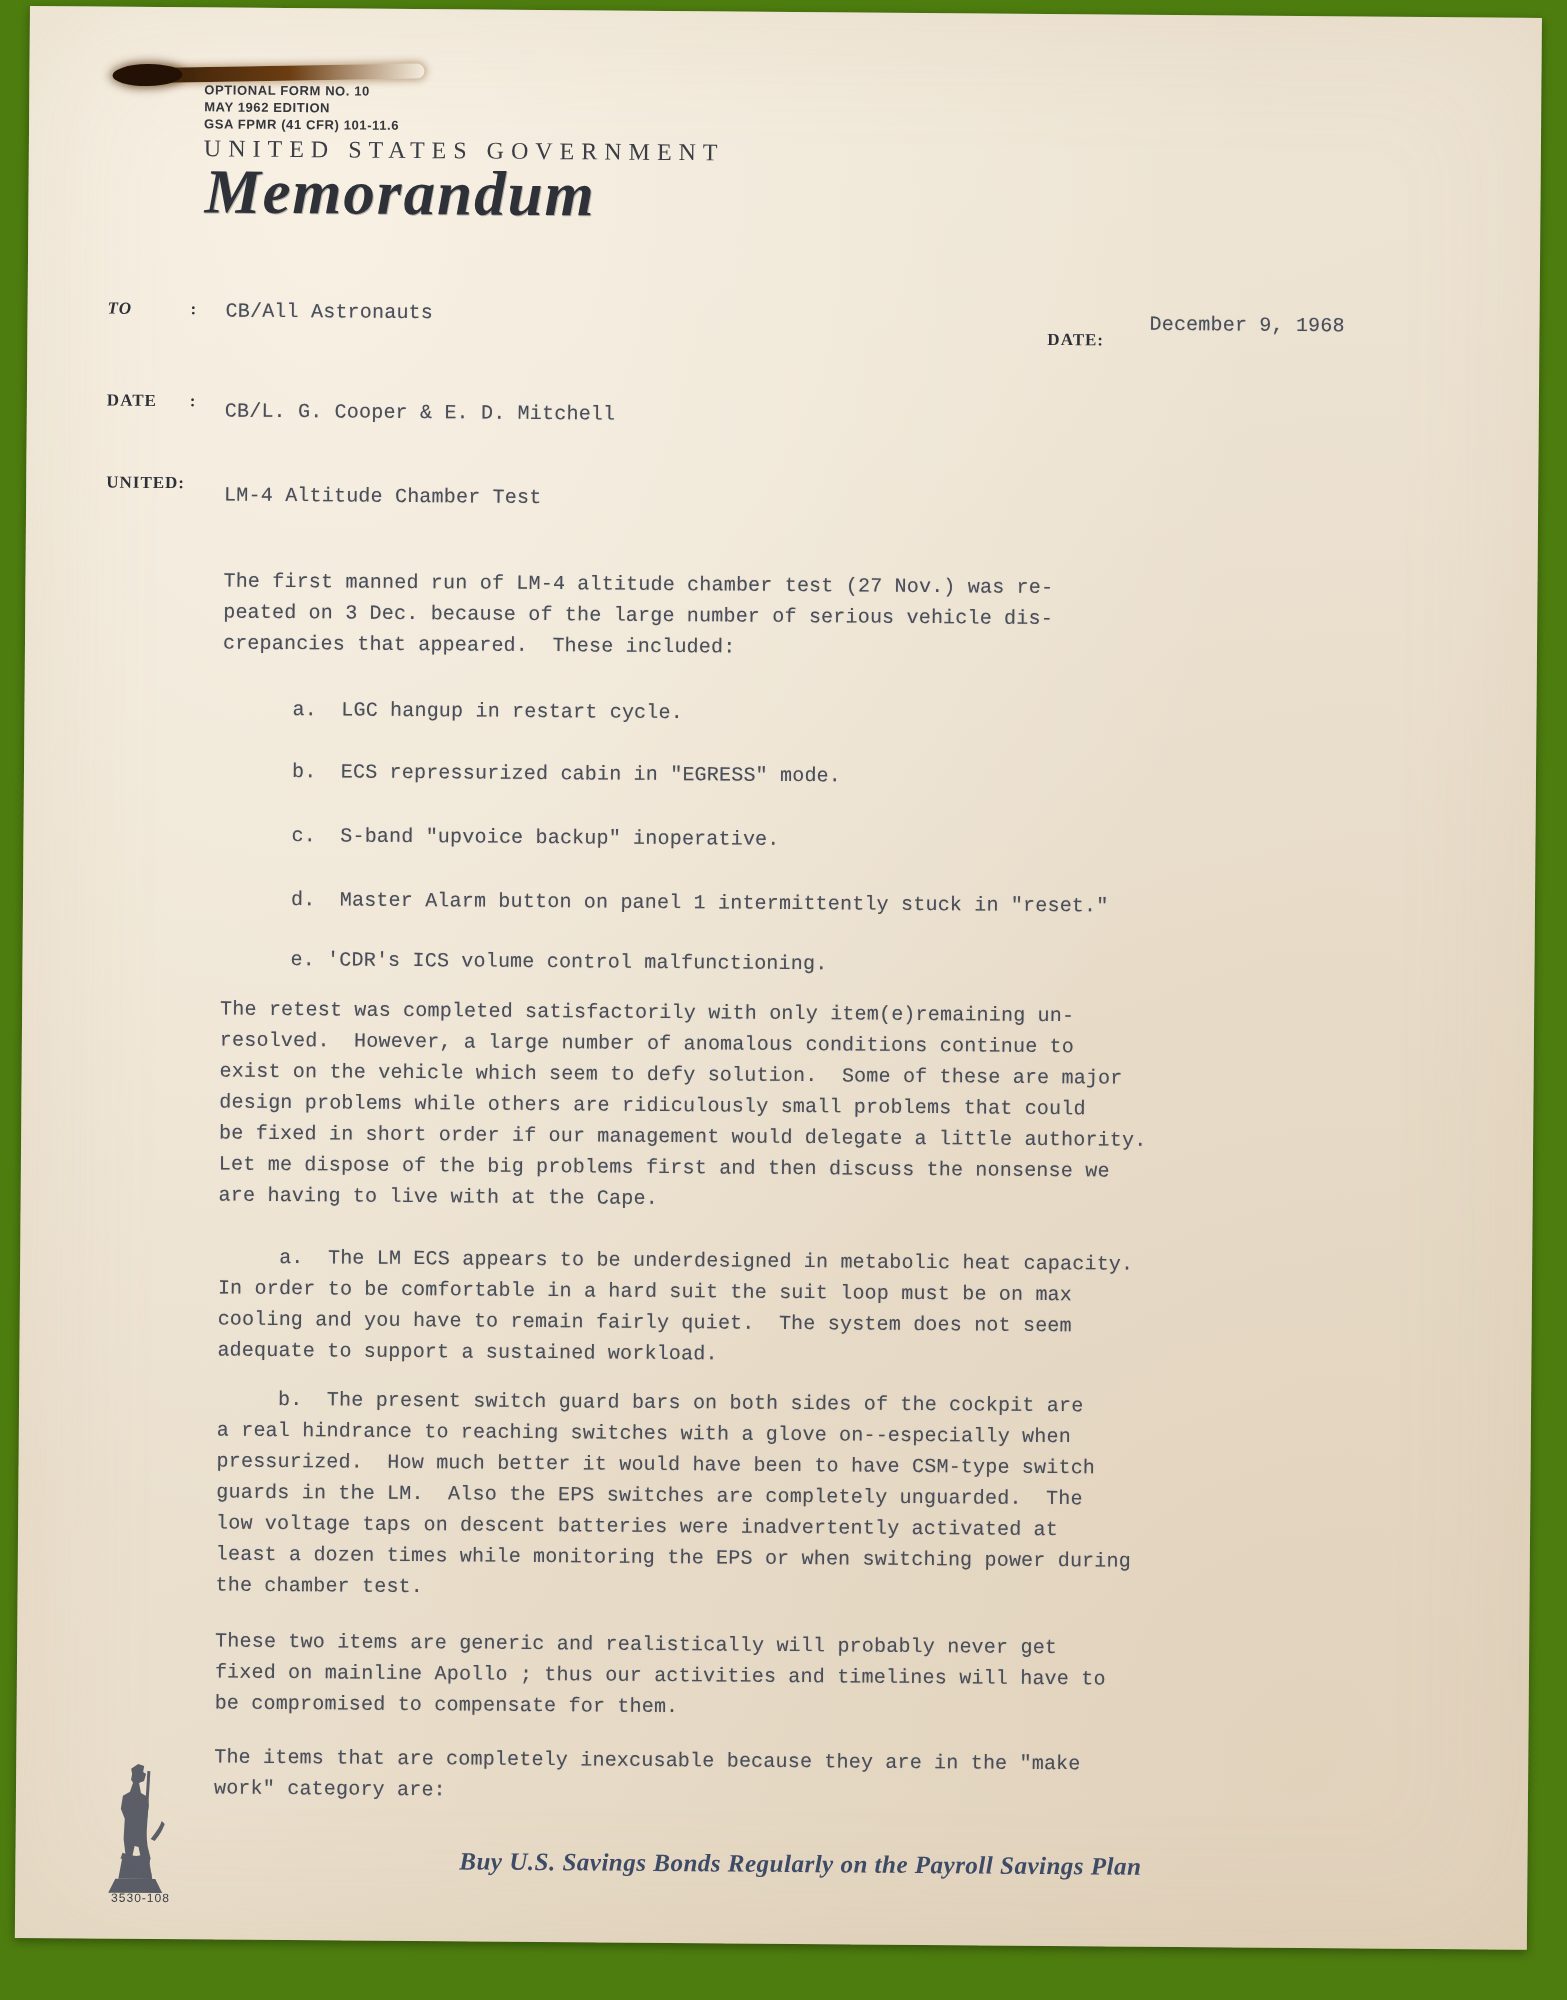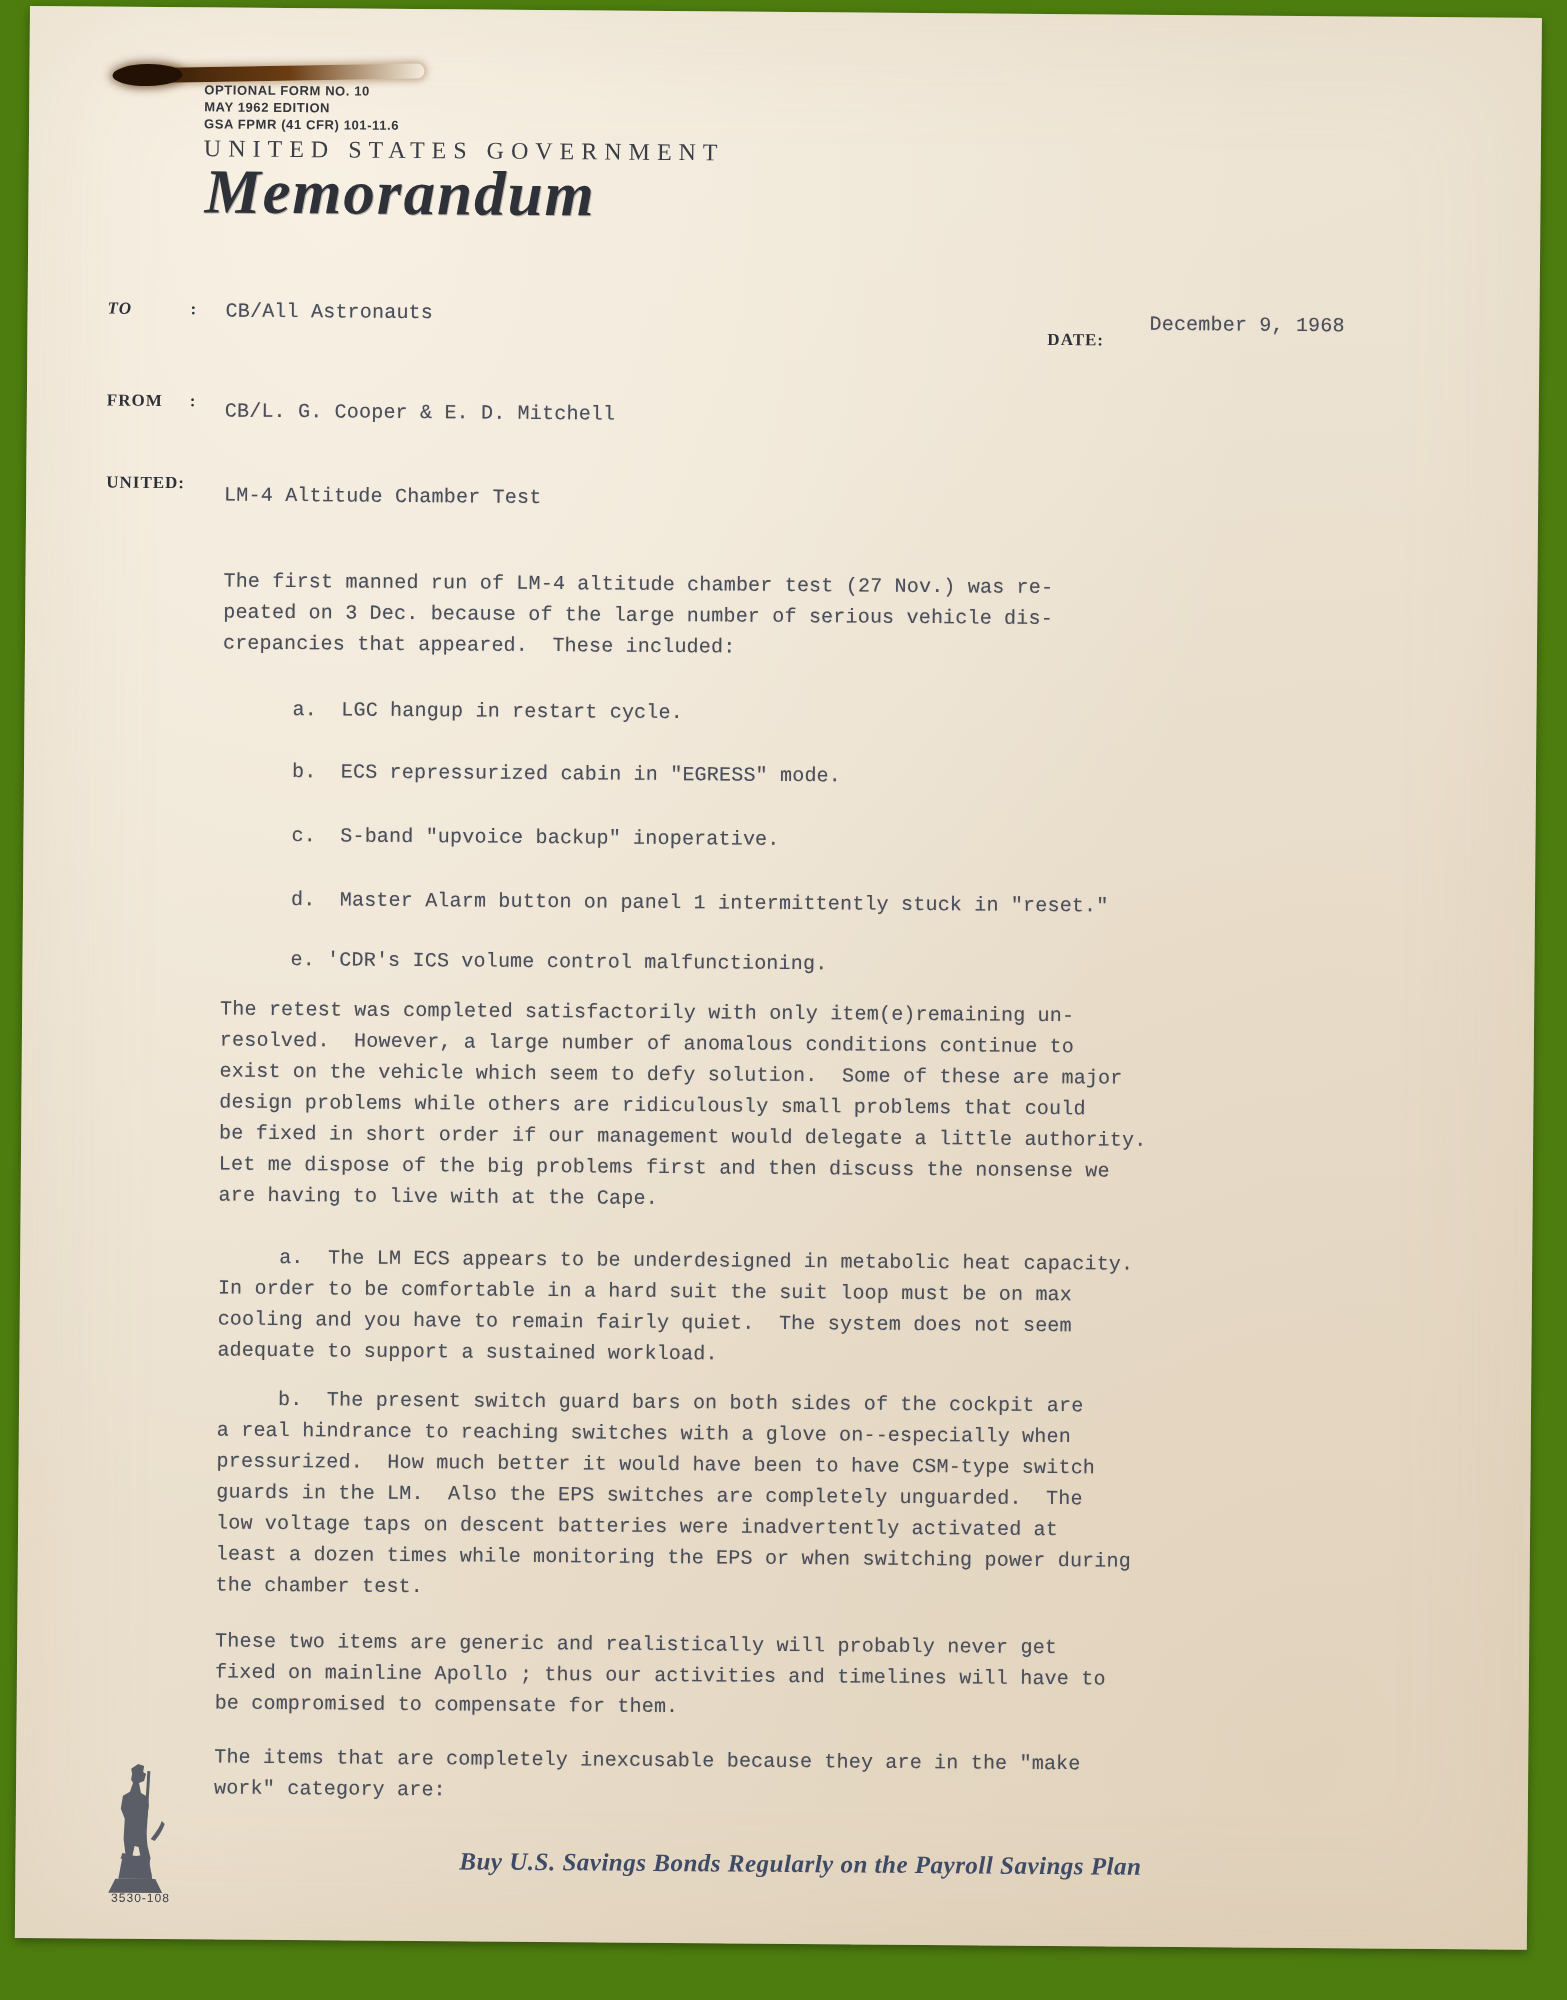--- a/index.html
+++ b/index.html
@@ -61,21 +61,21 @@
     <div class="org-line">UNITED STATES GOVERNMENT</div>
     <div class="memo-title">Memorandum</div>
 
     <div class="label" style="left:80px; top:292px;font-style:italic;">TO</div>
     <div class="label" style="left:163px; top:292px;">:</div>
     <div class="typed t-abs" style="left:198px; top:288px;">CB/All Astronauts</div>
 
     <div class="label" style="left:1020px; top:296px;margin-top:20px;">DATE:</div>
     <div class="typed t-abs" style="left:1122px; top:294px;">December 9, 1968</div>
 
-    <div class="label" style="left:80px; top:384px;">FROM</div>
+    <div class="label" style="left:80px; top:384px;">DATE</div>
     <div class="label" style="left:163px; top:384px;">:</div>
     <div class="typed t-abs" style="left:198px; top:388px;">CB/L. G. Cooper &amp; E. D. Mitchell</div>
 
     <div class="label" style="left:80px; top:466px;">UNITED:</div>
     <div class="typed t-abs" style="left:198px; top:472px;">LM-4 Altitude Chamber Test</div>
 
     <div class="typed t-abs" style="left:198px; top:558px; width:940px;">The first manned run of LM-4 altitude chamber test (27 Nov.) was re-
 peated on 3 Dec. because of the large number of serious vehicle dis-
 crepancies that appeared.  These included:</div>
 

